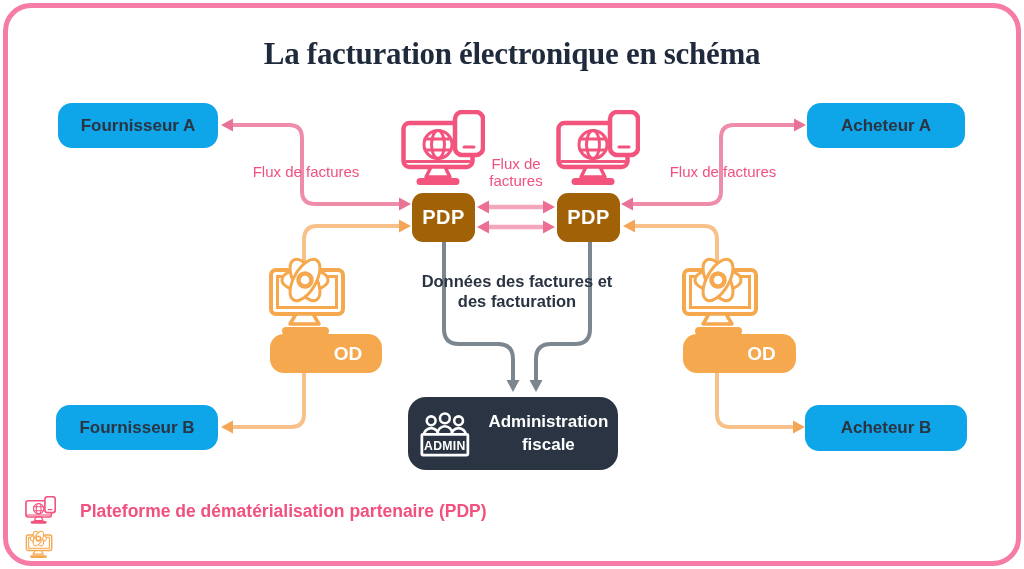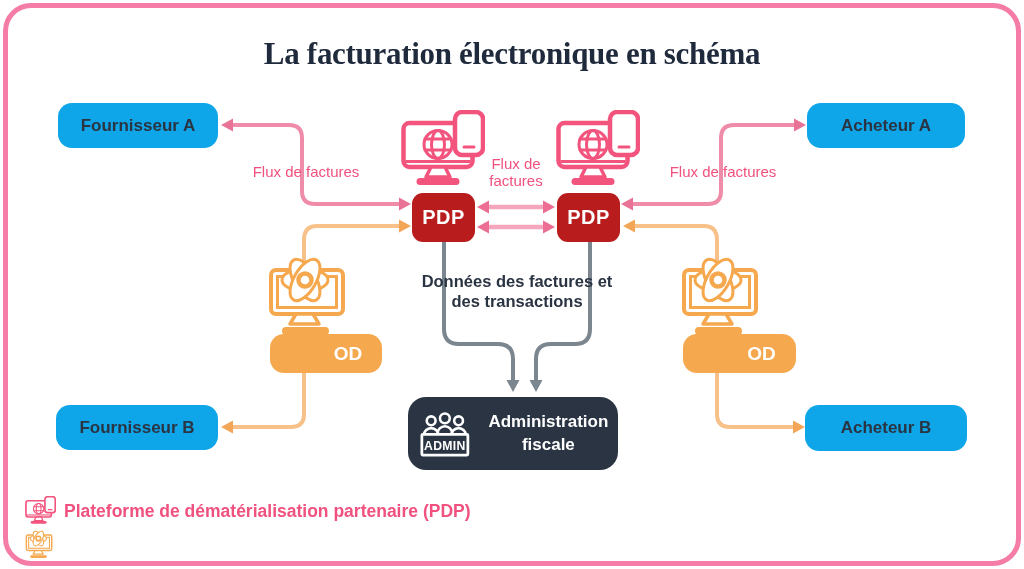--- a/index.html
+++ b/index.html
@@ -5,21 +5,21 @@
   html,body{margin:0;padding:0;background:#fff;}
   .canvas{position:relative;width:1024px;height:569px;background:#ffffff;overflow:hidden;
           font-family:"Liberation Sans",sans-serif;}
   .abs{position:absolute;}
   .frame{position:absolute;inset:3px;border:5px solid #F47CA6;border-radius:28px;pointer-events:none;}
   .title{position:absolute;left:0;right:0;top:36px;margin:0;text-align:center;
          font-family:"Liberation Serif",serif;font-weight:bold;font-size:31px;color:#1F2A3C;letter-spacing:-.3px;}
   .party{background:#0ea5e9;border-radius:14px;display:flex;align-items:center;justify-content:center;
          font-weight:bold;font-size:17px;color:#2A3442;}
   .chip{display:flex;align-items:center;justify-content:center;font-weight:bold;color:#fff;}
-  .pdp{background:#b91c1c;border-radius:11px;font-size:20px;letter-spacing:.5px;}
+  .pdp{background:#a16207;border-radius:11px;font-size:20px;letter-spacing:.5px;}
   .od{background:#F5A84D;border-radius:14px;font-size:19px;padding-left:44px;}
   .flux{color:#F0517E;font-weight:normal;font-size:15px;text-align:center;line-height:16.5px;}
   .donnees{color:#2A3442;font-weight:bold;font-size:16.5px;text-align:center;line-height:20px;}
   .admin{background:#2A3442;border-radius:18px;display:flex;align-items:center;gap:9px;
          padding-left:12px;box-sizing:border-box;}
   .admin-text{color:#fff;font-weight:bold;font-size:17px;line-height:1.32;text-align:center;width:140px;}
   .legend-label{position:absolute;font-weight:bold;font-size:17.5px;}
   .legend-pdp{color:#F0517E;}
   .legend-od{color:#F5A84D;}
 </style>
@@ -133,39 +133,39 @@
   <div class="abs party" style="left:805px;top:405px;width:162px;height:46px">Acheteur B</div>
 
   <div class="abs chip pdp" style="left:412px;top:193px;width:63px;height:49px">PDP</div>
   <div class="abs chip pdp" style="left:557px;top:193px;width:63px;height:49px">PDP</div>
   <div class="abs chip od" style="left:270px;top:334px;width:68px;height:39px">OD</div>
   <div class="abs chip od" style="left:683px;top:334px;width:69px;height:39px">OD</div>
 
   <div class="abs flux" style="left:244px;top:164px;width:124px">Flux de factures</div>
   <div class="abs flux" style="left:478px;top:156px;width:76px">Flux de factures</div>
   <div class="abs flux" style="left:661px;top:164px;width:124px">Flux de factures</div>
-  <div class="abs donnees" style="left:412px;top:271px;width:210px">Données des factures et des transactions</div>
+  <div class="abs donnees" style="left:412px;top:271px;width:210px">Données des factures et des facturation</div>
 
   <div class="abs admin" style="left:408px;top:397px;width:210px;height:73px">
     <svg width="50" height="47" viewBox="0 0 50 48">
       <g fill="none" stroke="#fff" stroke-width="2.6">
         <circle cx="11" cy="11" r="4.5"></circle>
         <circle cx="25" cy="8.5" r="5"></circle>
         <circle cx="39" cy="11" r="4.5"></circle>
         <path d="M3.5 26 a7.5 7.5 0 0 1 15 0"></path>
         <path d="M17.5 24 a7.5 7.5 0 0 1 15 0"></path>
         <path d="M31.5 26 a7.5 7.5 0 0 1 15 0"></path>
       </g>
       <rect x="1.5" y="25" width="47" height="21" rx="1" fill="#2A3442" stroke="#fff" stroke-width="2.8"></rect>
       <text x="25" y="41" text-anchor="middle" fill="#fff" font-size="12.5" font-weight="bold" font-family="Liberation Sans, sans-serif" letter-spacing="0.3">ADMIN</text>
     </svg>
     <div class="admin-text">Administration fiscale</div>
   </div>
 
   <svg class="abs" style="left:25px;top:496px" width="31" height="28" viewBox="0 0 84 76">
       <use href="#pdp-icon-sym"></use>
     </svg>
-  <div class="legend-label legend-pdp" style="left:64px;top:501px">Plateforme de dématérialisation partenaire (PDP)</div>
+  <div class="legend-label legend-pdp" style="left:80px;top:501px">Plateforme de dématérialisation partenaire (PDP)</div>
   <svg class="abs" style="left:23px;top:528px" width="30" height="31" viewBox="0 0 84 88">
       <use href="#od-icon-sym"></use>
     </svg>
 
 </div>
 
 </body></html>

